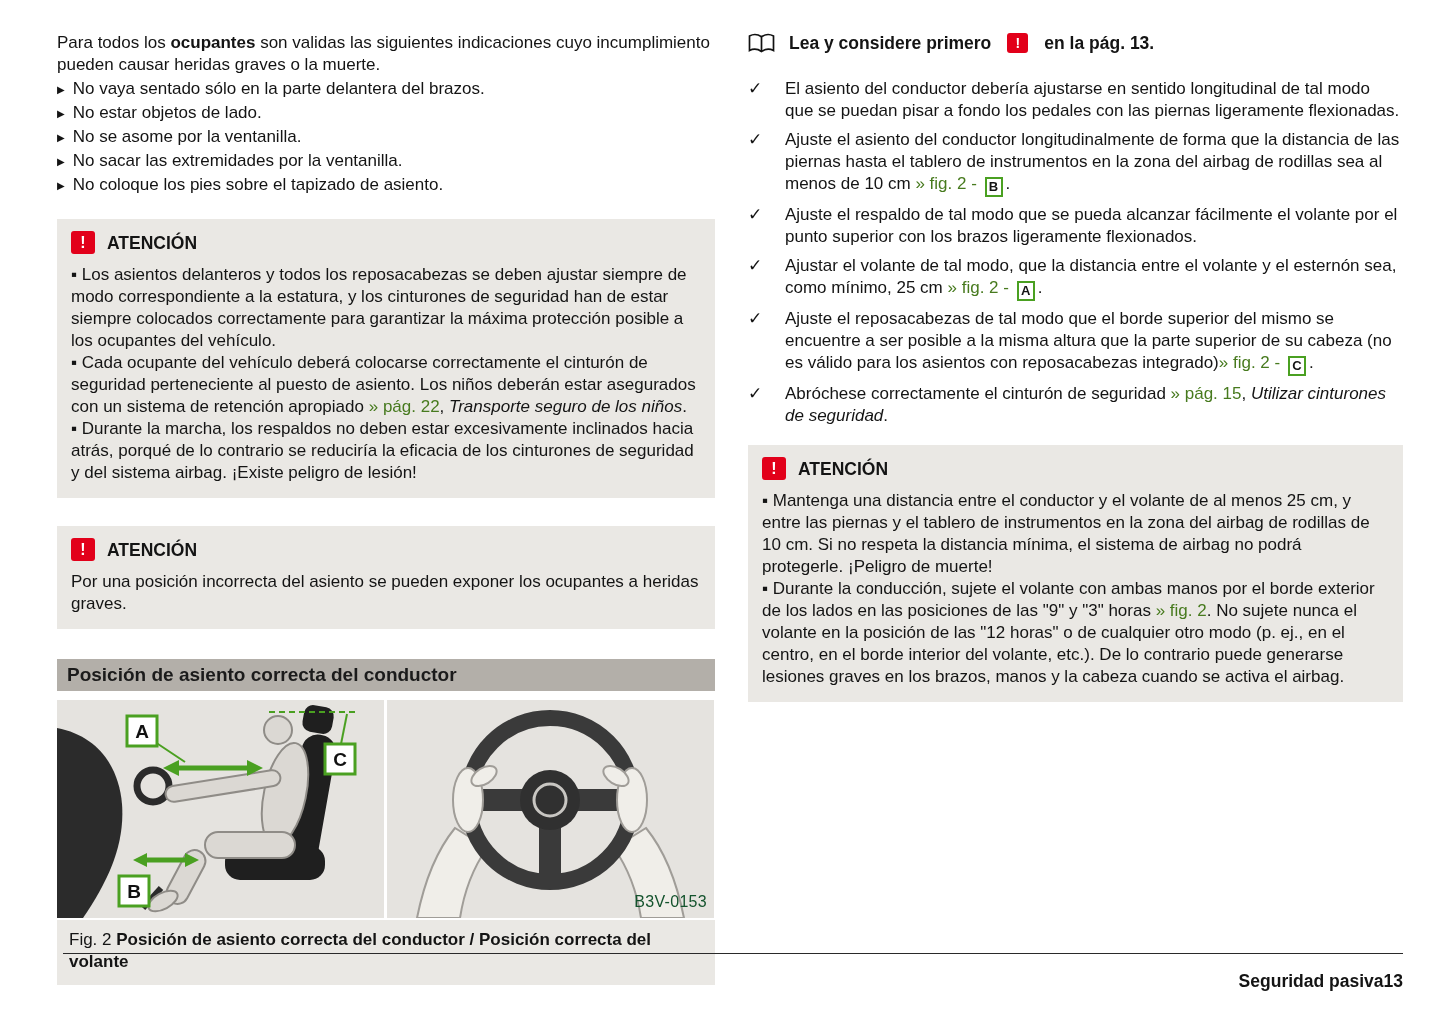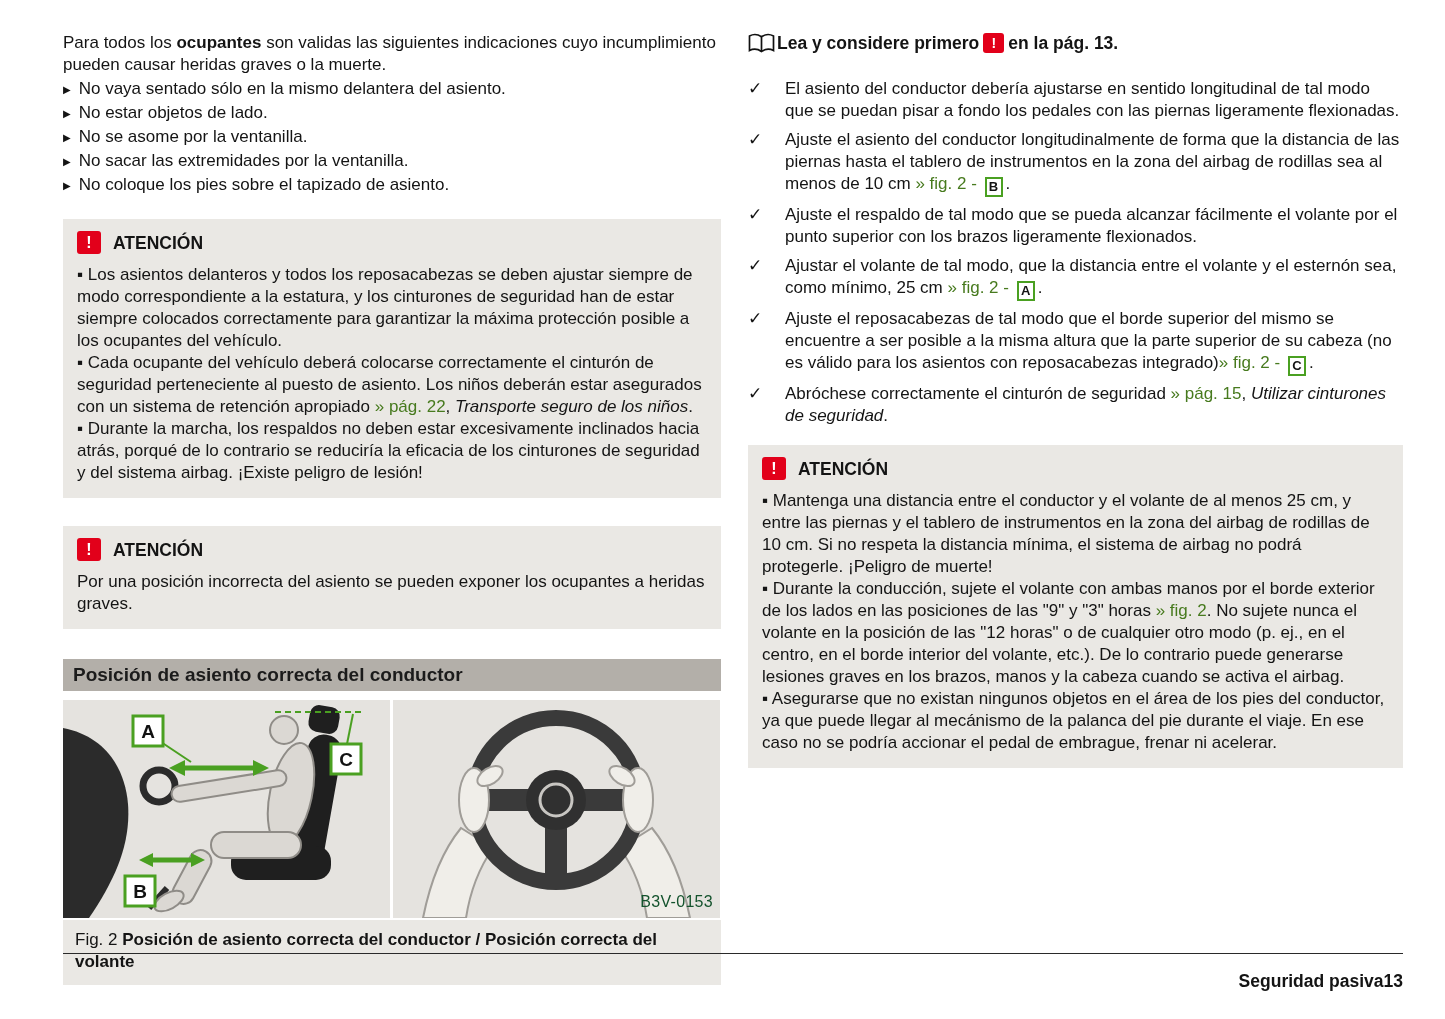--- a/index.html
+++ b/index.html
@@ -11,21 +11,21 @@
     --panel-gray:#e5e3df;
   }
   *{box-sizing:border-box;}
   html,body{margin:0;padding:0;}
   body{
     width:1445px;height:1019px;background:#ffffff;color:#141414;
     font-family:"Liberation Sans",sans-serif;font-size:17px;line-height:22px;
   }
   .page{position:relative;width:1445px;height:1019px;overflow:hidden;background:#fff;}
   .col{position:absolute;top:32px;}
-  .col-left{left:63px;width:658px;}
+  .col-left{left:57px;width:658px;}
   .col-right{left:748px;width:655px;}
 
   p{margin:0;}
   .body-text{margin:0 0 2px 0;}
 
   
   .arrow-list{list-style:none;margin:0 0 20px 0;padding:0;}
   .arrow-list li{display:flex;gap:8px;margin:0 0 1px 0;}
   .tri{flex:none;font-size:10px;line-height:22px;padding-top:1px;color:#141414;}
 
@@ -68,21 +68,21 @@
 
   .lblbox{fill:#ffffff;stroke:var(--accent-green);stroke-width:3;}
   .lbltext{font-family:"Liberation Sans",sans-serif;font-weight:bold;font-size:19px;fill:#111;}
   .gline{stroke:var(--accent-green);stroke-width:5;fill:none;}
   .gthin{stroke:var(--accent-green);stroke-width:2;fill:none;}
   .gfill{fill:var(--accent-green);}
   .bodypart{fill:#dbd8d3;stroke:#8f8c87;stroke-width:2;}
   .hand{fill:#f0eee9;stroke:#a09d98;stroke-width:2;}
 
   
-  .lead-note{display:flex;align-items:center;gap:2px;font-weight:bold;margin:0 0 24px 0;font-size:17.5px;}
+  .lead-note{display:flex;align-items:center;gap:14px;font-weight:bold;margin:0 0 24px 0;font-size:17.5px;}
   .book-icon{flex:none;display:inline-flex;align-items:center;}
   .check-list{list-style:none;margin:14px 0 0 0;padding:0;}
   .check-list li{display:flex;gap:19px;margin:0 0 7px 0;}
   .check{flex:none;width:18px;font-size:17px;line-height:22px;}
 
   
   .footer{
     position:absolute;left:63px;right:42px;top:953px;border-top:1px solid #2a2a2a;
     padding-top:16px;display:flex;justify-content:flex-end;align-items:baseline;
     font-weight:bold;font-size:17.5px;
@@ -93,21 +93,21 @@
 
 <div class="page">
 
   <div class="col col-left">
 
     <p class="body-text"><span class="seg-plain">Para todos los </span><span class="seg-bold">ocupantes</span><span class="seg-plain"> son validas las siguientes indicaciones cuyo incumplimiento pueden causar heridas graves o la muerte.</span></p>
 
     <ul class="arrow-list">
       <li>
         <span class="tri">▶</span>
-        <span>No vaya sentado sólo en la mismo delantera del asiento.</span>
+        <span>No vaya sentado sólo en la parte delantera del brazos.</span>
       </li>
       <li>
         <span class="tri">▶</span>
         <span>No estar objetos de lado.</span>
       </li>
       <li>
         <span class="tri">▶</span>
         <span>No se asome por la ventanilla.</span>
       </li>
       <li>
@@ -258,21 +258,20 @@
       </li>
     </ul>
 
     <section class="attention" style="margin-top:18px;">
       <div class="att-head">
         <span class="bang">!</span>
         <span class="att-title">ATENCIÓN</span>
       </div>
       <p class="att-item"><span class="seg-plain">▪ Mantenga una distancia entre el conductor y el volante de al menos 25 cm, y entre las piernas y el tablero de instrumentos en la zona del airbag de rodillas de 10 cm. Si no respeta la distancia mínima, el sistema de airbag no podrá protegerle. ¡Peligro de muerte!</span></p>
       <p class="att-item"><span class="seg-plain">▪ Durante la conducción, sujete el volante con ambas manos por el borde exterior de los lados en las posiciones de las "9" y "3" horas </span><span class="seg-link">» fig. 2</span><span class="seg-plain">. No sujete nunca el volante en la posición de las "12 horas" o de cualquier otro modo (p. ej., en el centro, en el borde interior del volante, etc.). De lo contrario puede generarse lesiones graves en los brazos, manos y la cabeza cuando se activa el airbag.</span></p>
-      <p class="att-item"><span class="seg-plain">▪ Asegurarse que no existan ningunos objetos en el área de los pies del conductor, ya que puede llegar al mecánismo de la palanca del pie durante el viaje. En ese caso no se podría accionar el pedal de embrague, frenar ni acelerar.</span></p>
     </section>
   </div>
 
   <div class="footer">
     <span>Seguridad pasiva</span>
     <span>13</span>
   </div>
 
 </div>
 

